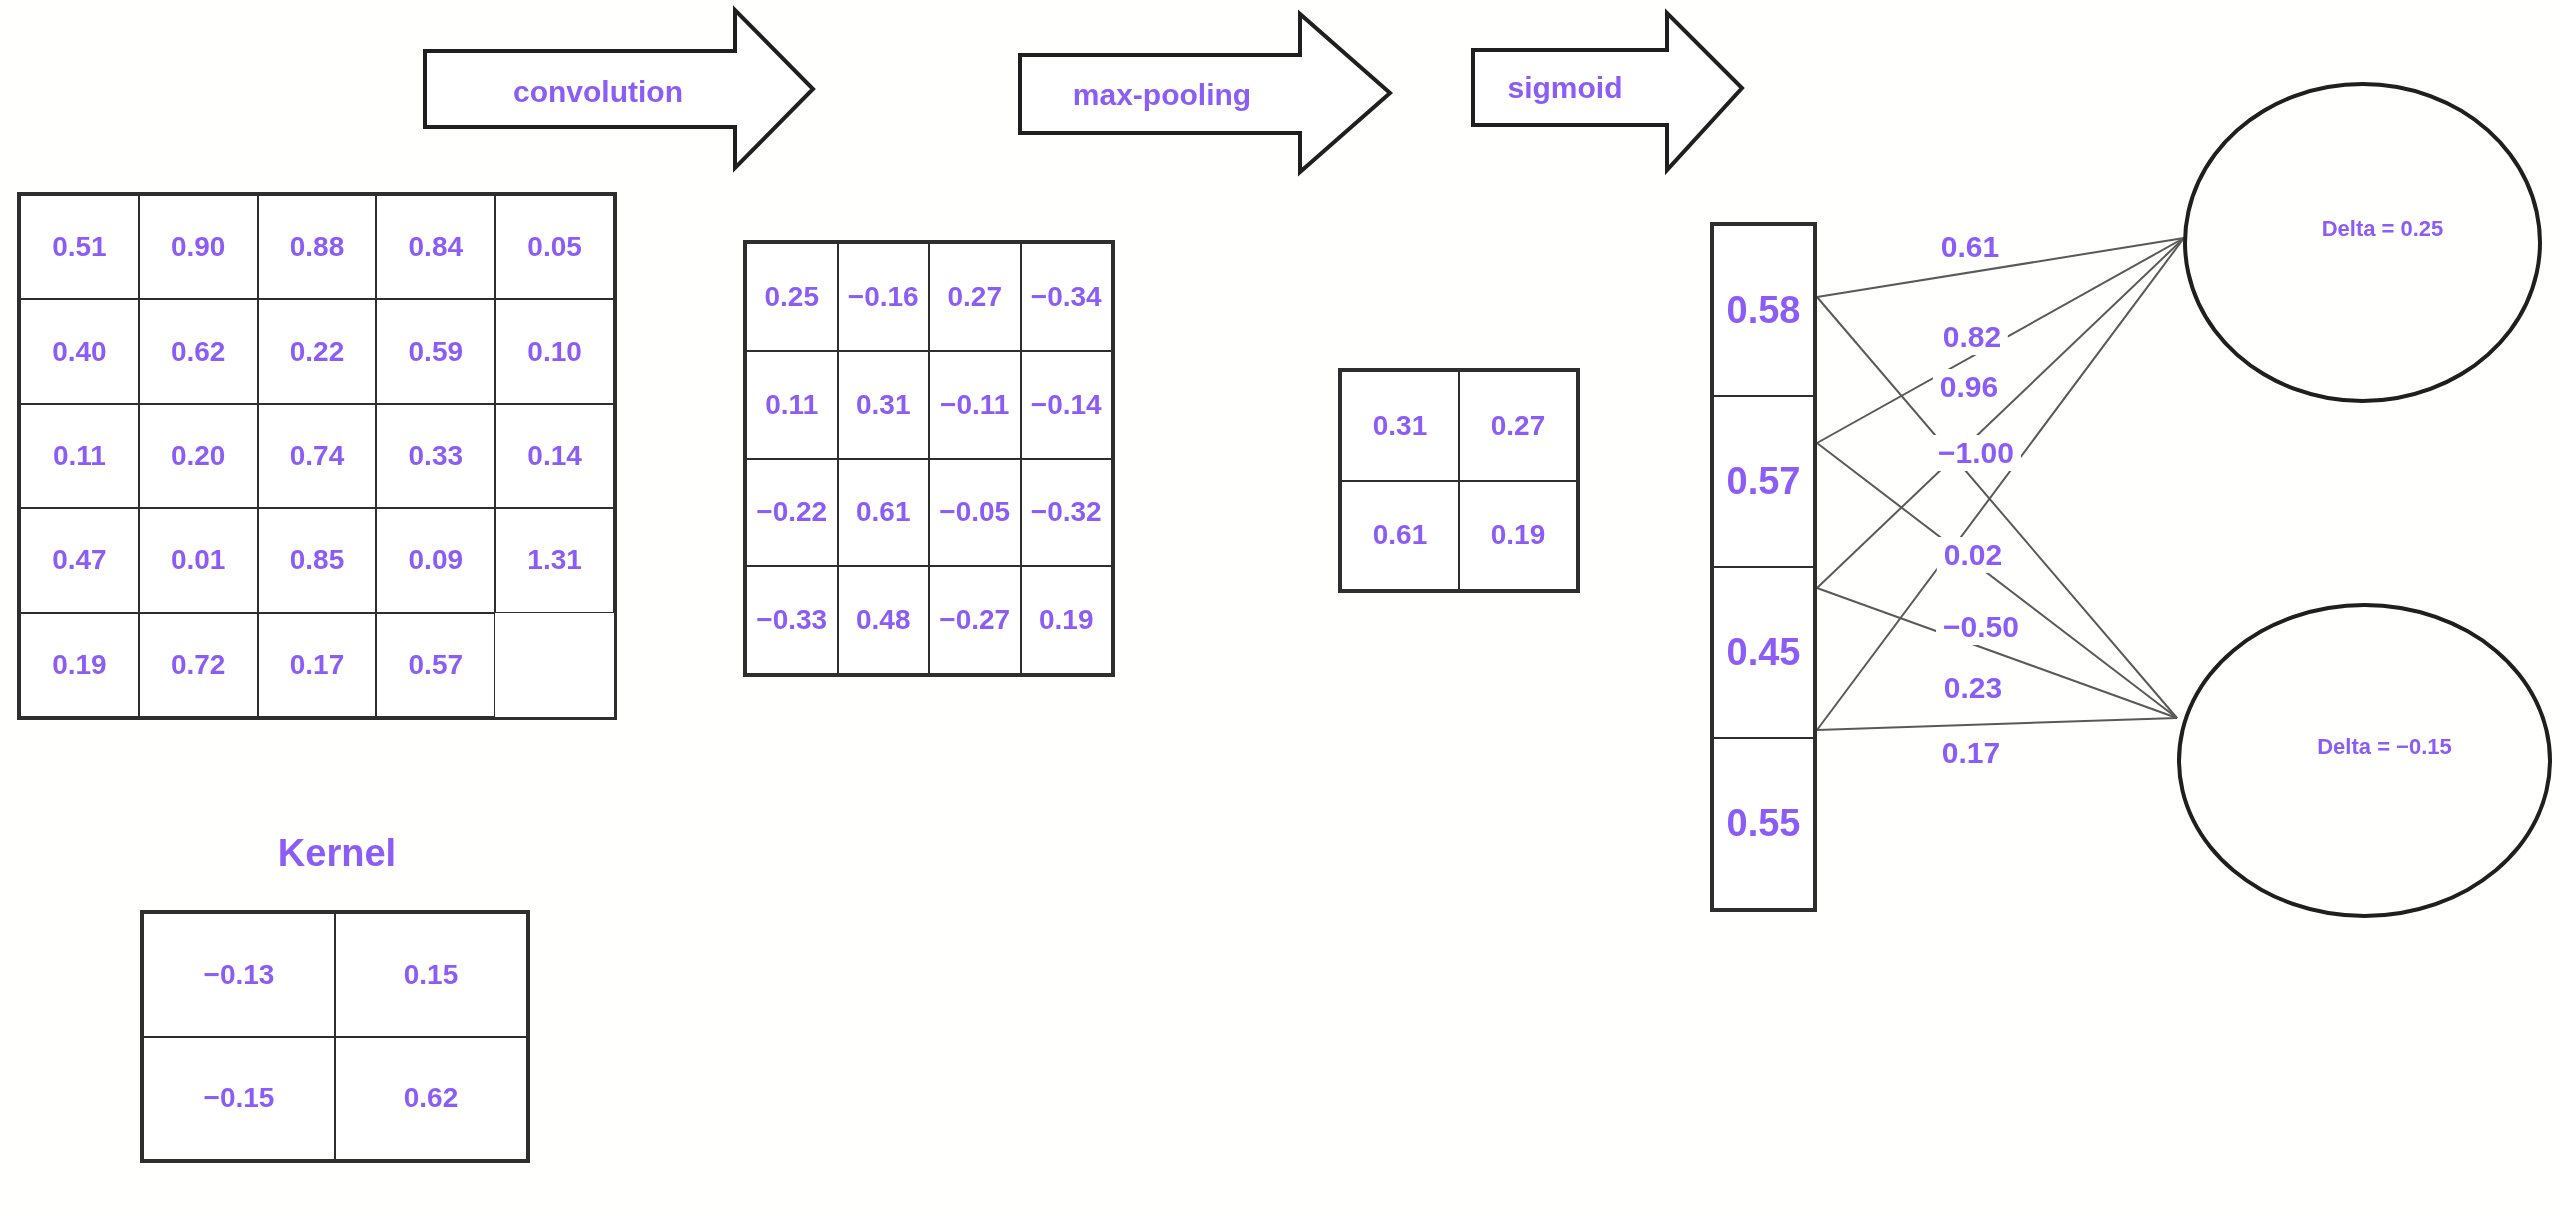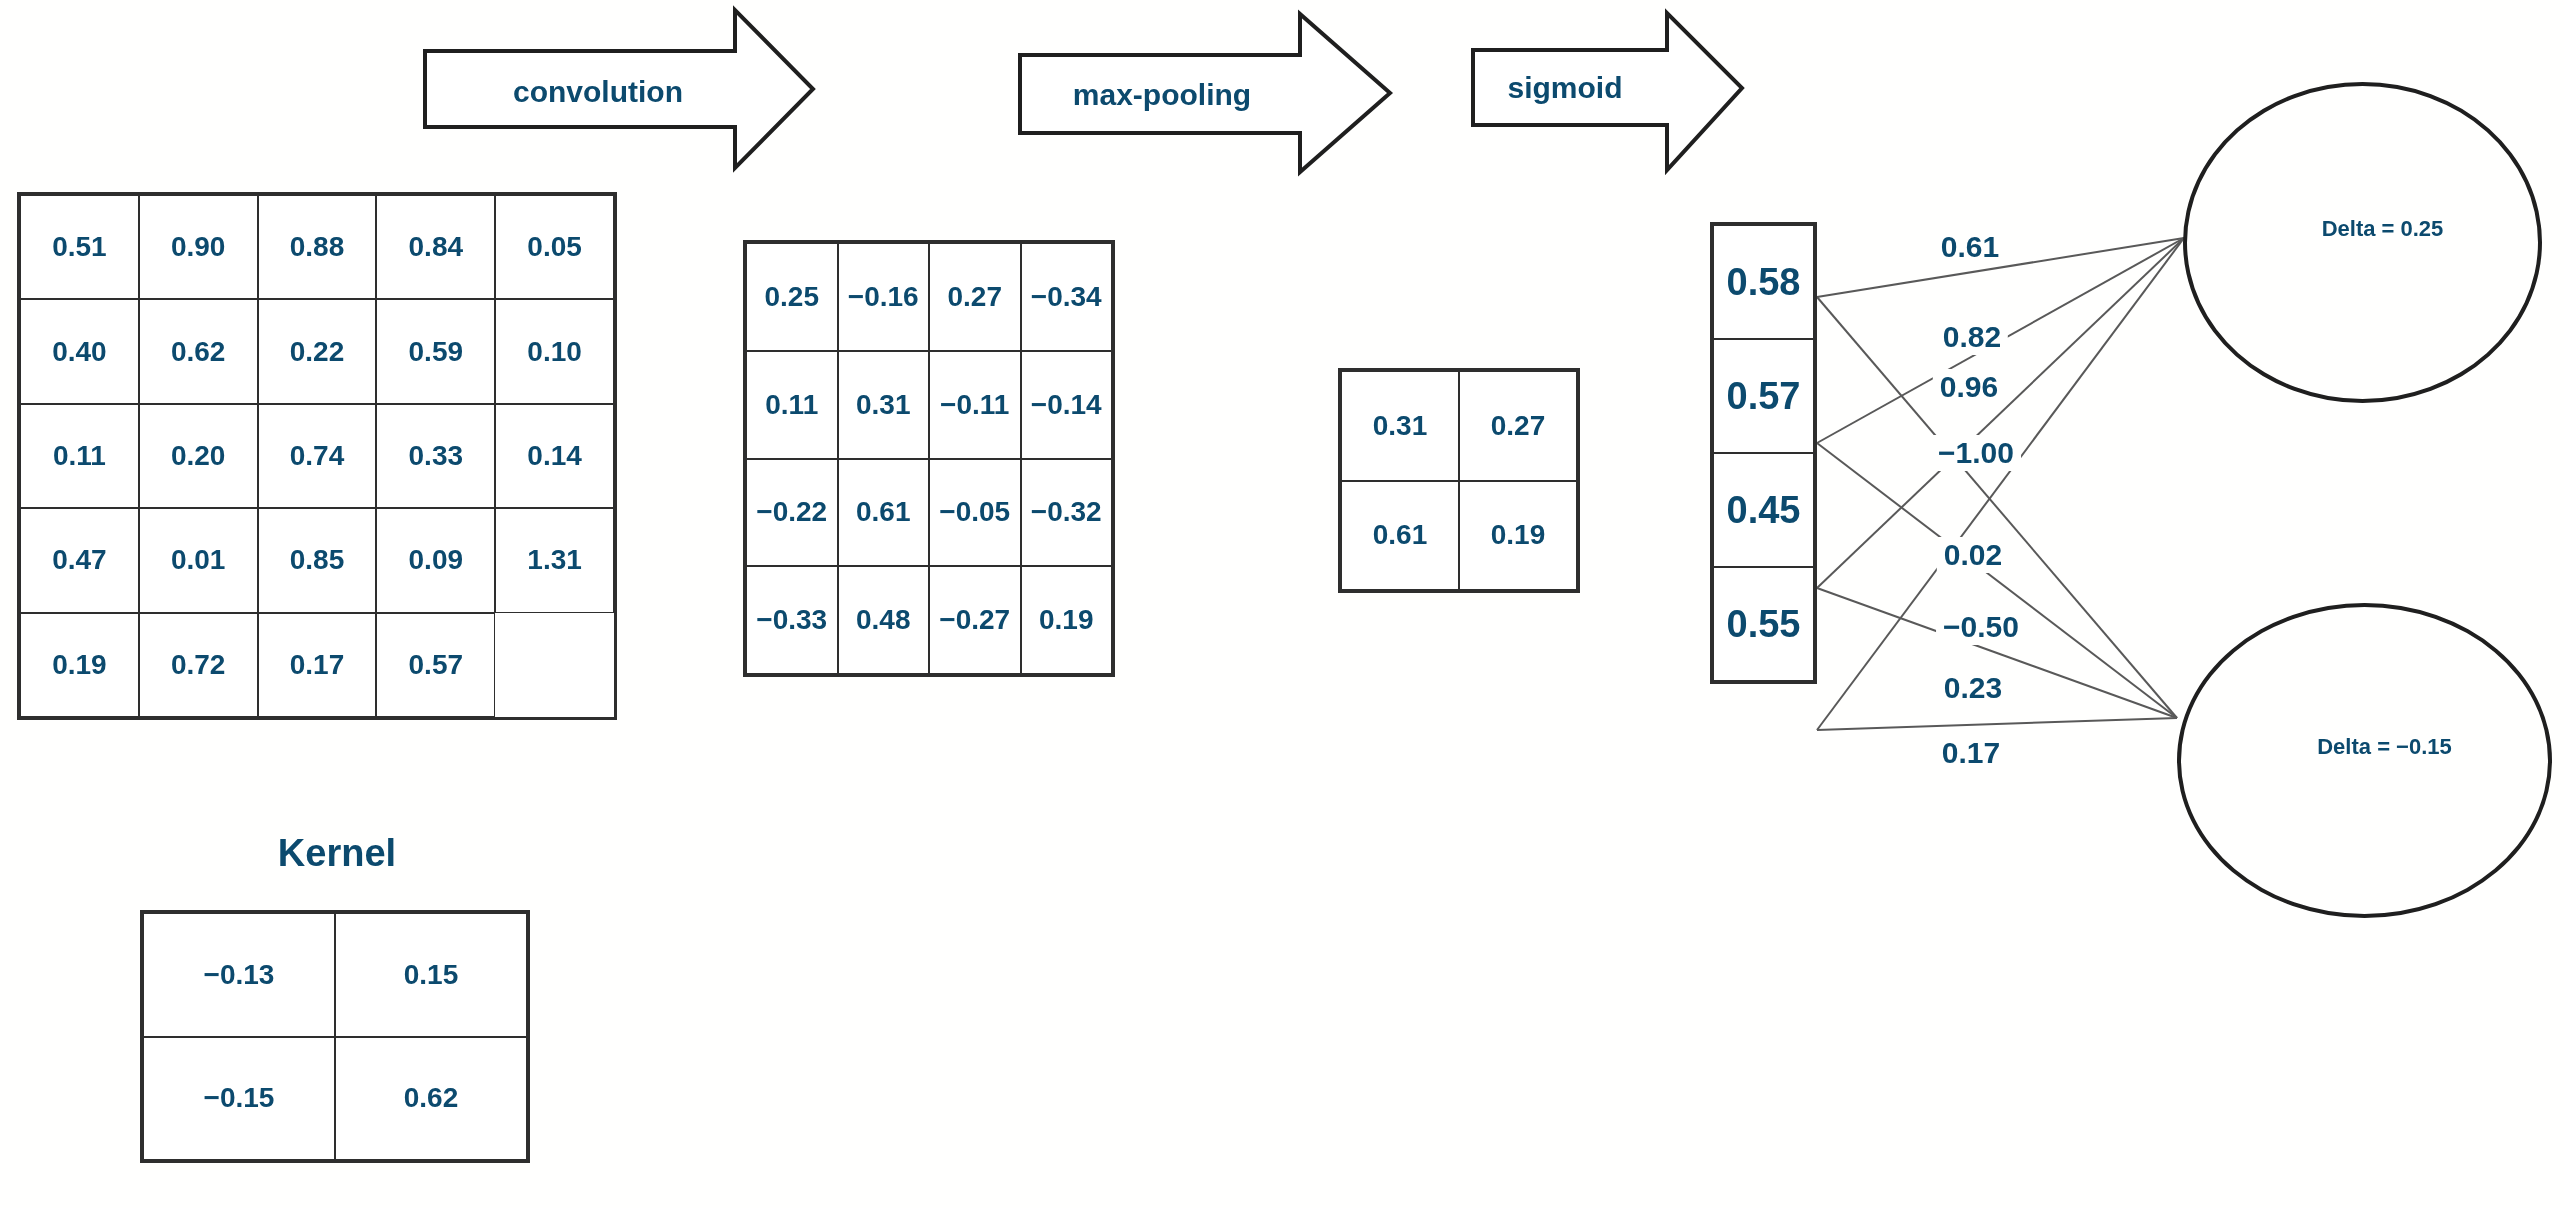--- a/index.html
+++ b/index.html
@@ -1,18 +1,18 @@
 <!DOCTYPE html>
 <html><head>
 <meta charset="utf-8">
 <style>
   html,body{margin:0;padding:0;background:#ffffff;}
   #canvas{
     position:relative;width:2564px;height:1208px;background:#fffffe;
-    font-family:"Liberation Sans",sans-serif;color:#0c4a6e;overflow:hidden;
+    font-family:"Liberation Sans",sans-serif;color:#8b5cf6;overflow:hidden;
   }
   .svg-layer{position:absolute;left:0;top:0;width:2564px;height:1208px;pointer-events:none;}
   .matrix{position:absolute;display:grid;border:3px solid #2e2e2e;background:#fff;box-sizing:border-box;}
   .matrix .cell{
     border:1.5px solid #2e2e2e;display:flex;align-items:center;justify-content:center;
     font-weight:700;font-size:28px;box-sizing:border-box;background:#fff;
   }
   #sigmoid-vector .cell{font-size:38px;}
   .kernel-title{position:absolute;transform:translate(-50%,-50%);font-weight:700;font-size:38px;white-space:nowrap;}
   .arrow-label{position:absolute;transform:translate(-50%,-50%);font-weight:700;font-size:30px;white-space:nowrap;}
@@ -109,21 +109,21 @@
       <div class="cell">0.19</div>
     </div>
 
   <div class="matrix" id="pooled-matrix" style="left:1338px;top:368px;width:242px;height:225px;grid-template-columns:repeat(2,1fr);">
       <div class="cell">0.31</div>
       <div class="cell">0.27</div>
       <div class="cell">0.61</div>
       <div class="cell">0.19</div>
     </div>
 
-  <div class="matrix" id="sigmoid-vector" style="left:1710px;top:222px;width:107px;height:462px;grid-template-columns:1fr;">
+  <div class="matrix" id="sigmoid-vector" style="left:1710px;top:222px;width:107px;height:690px;grid-template-columns:1fr;">
       <div class="cell">0.58</div>
       <div class="cell">0.57</div>
       <div class="cell">0.45</div>
       <div class="cell">0.55</div>
     </div>
 
   <div>
     <span class="weight" style="left:1970px;top:247px;">0.61</span>
     <span class="weight" style="left:1972px;top:325px;margin-top:12px;">0.82</span>
     <span class="weight" style="left:1969px;top:387px;">0.96</span>

